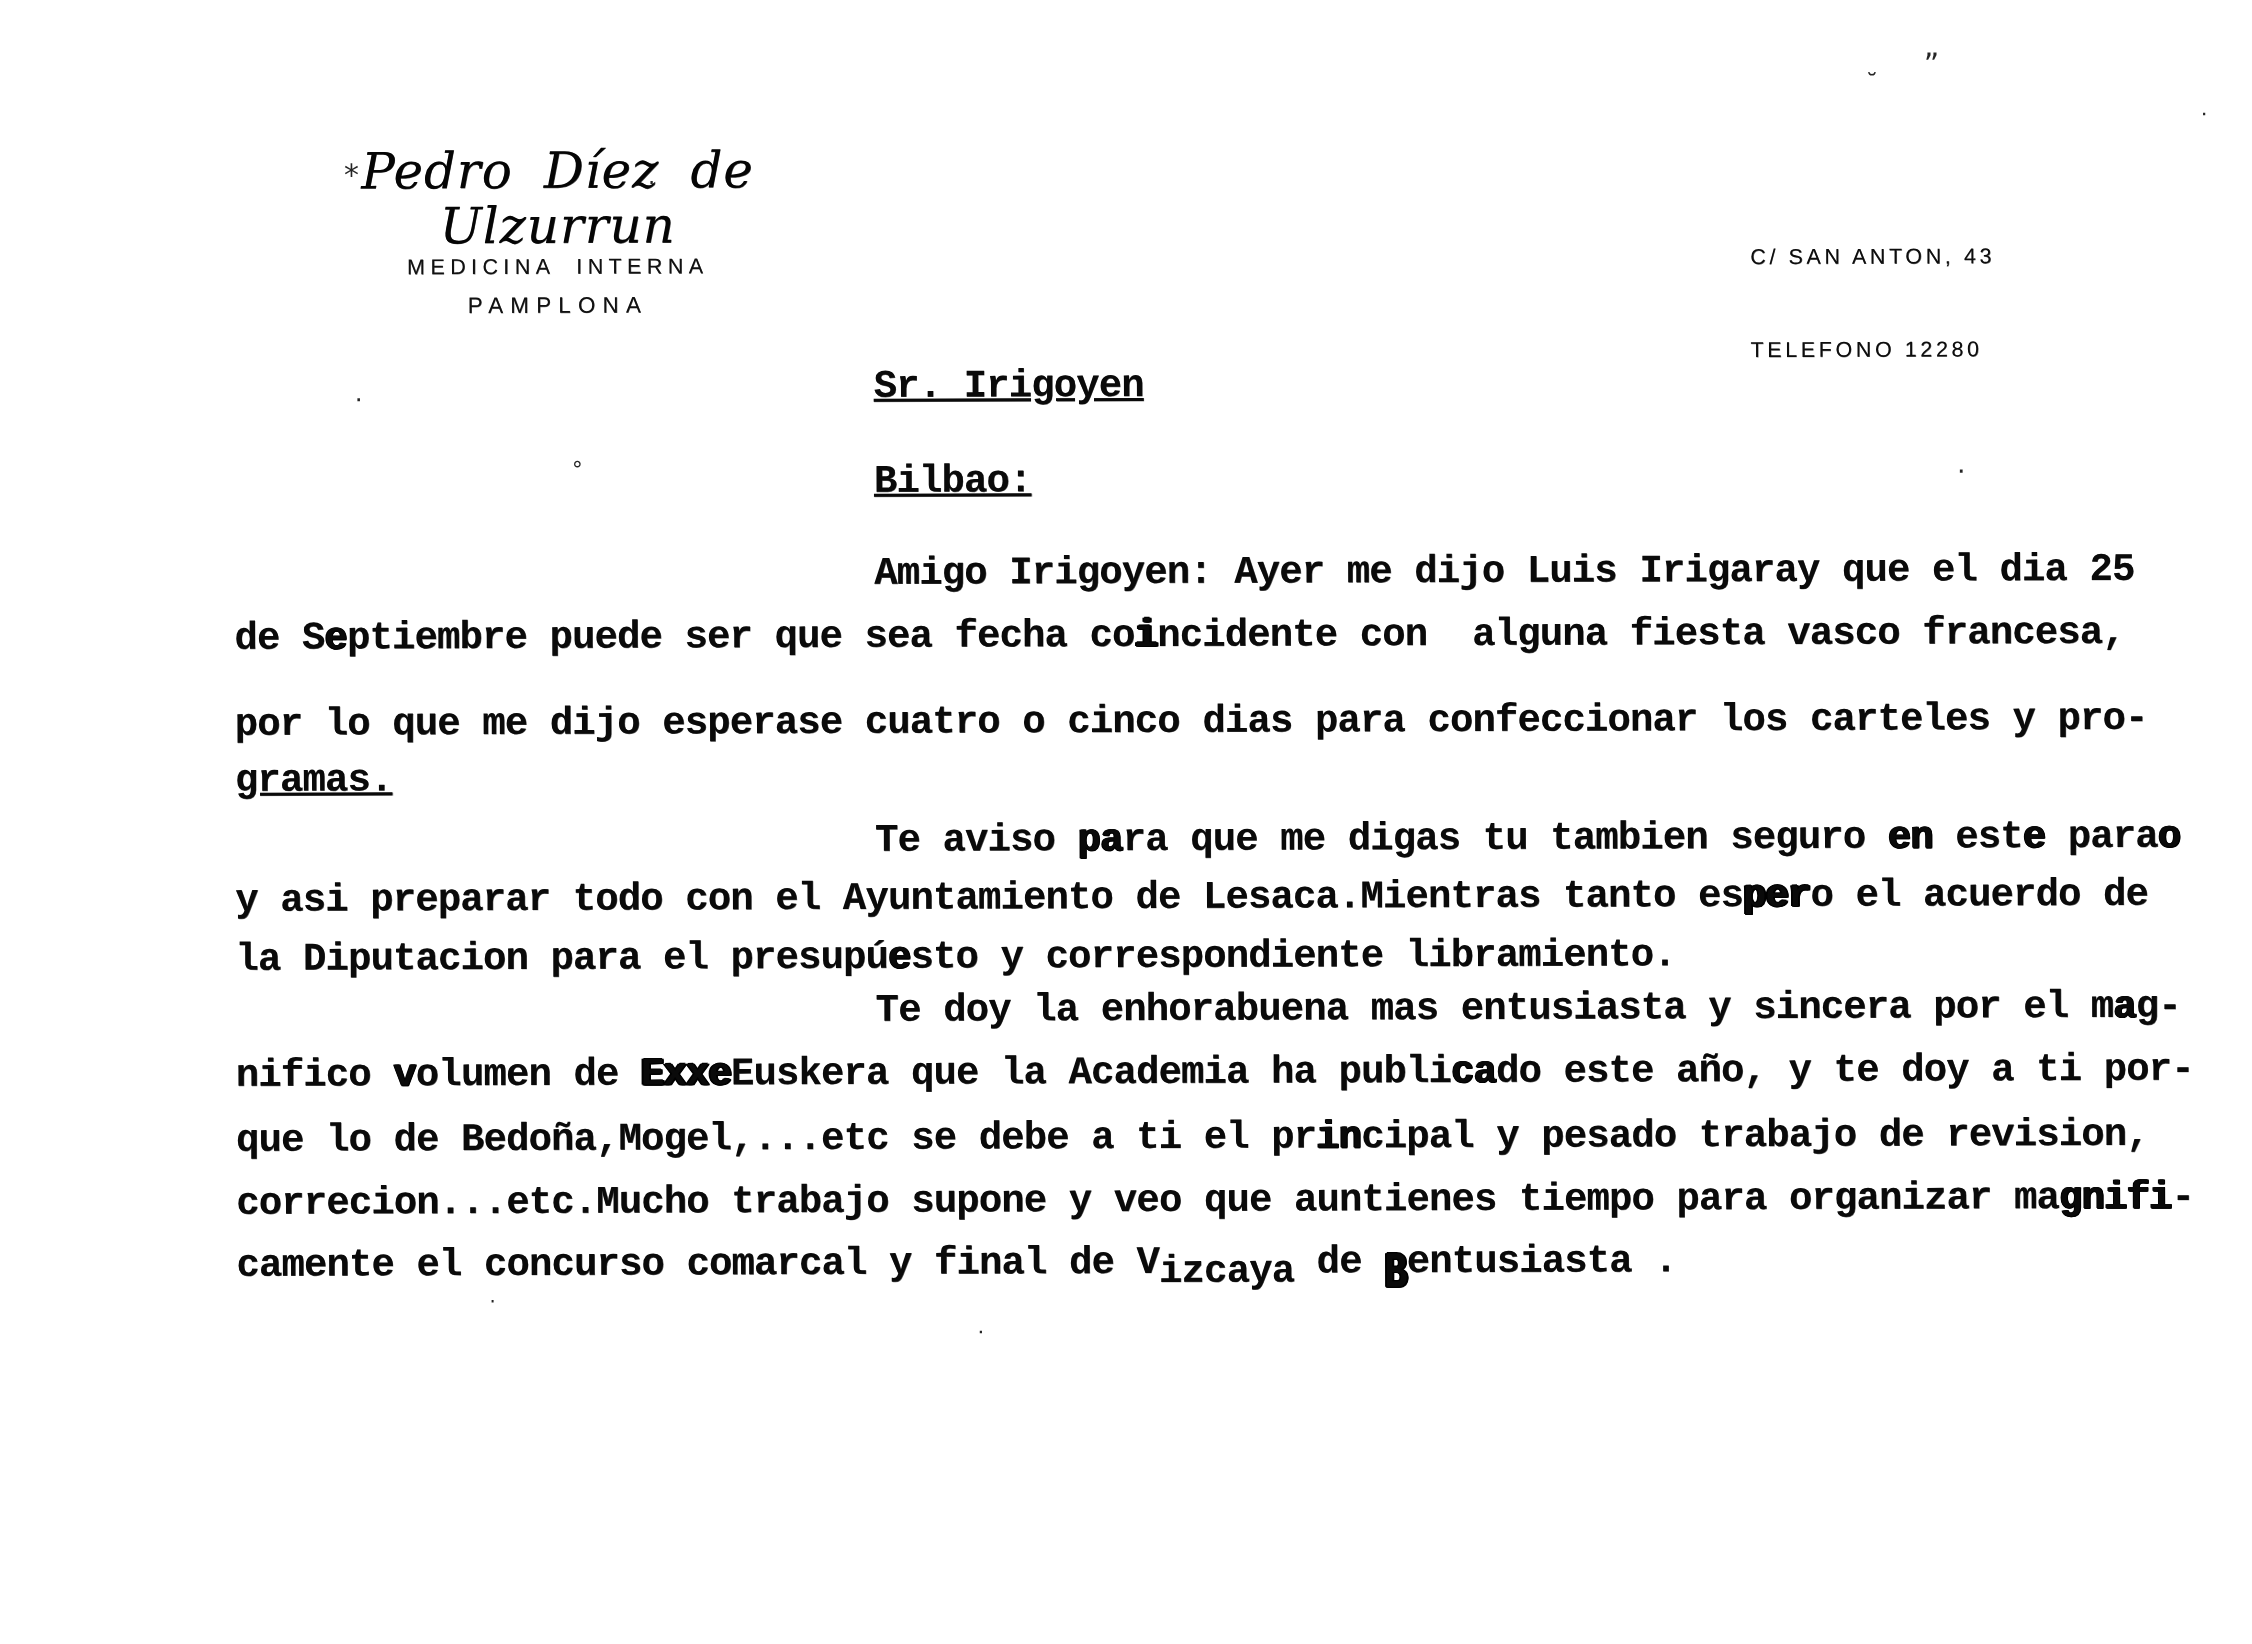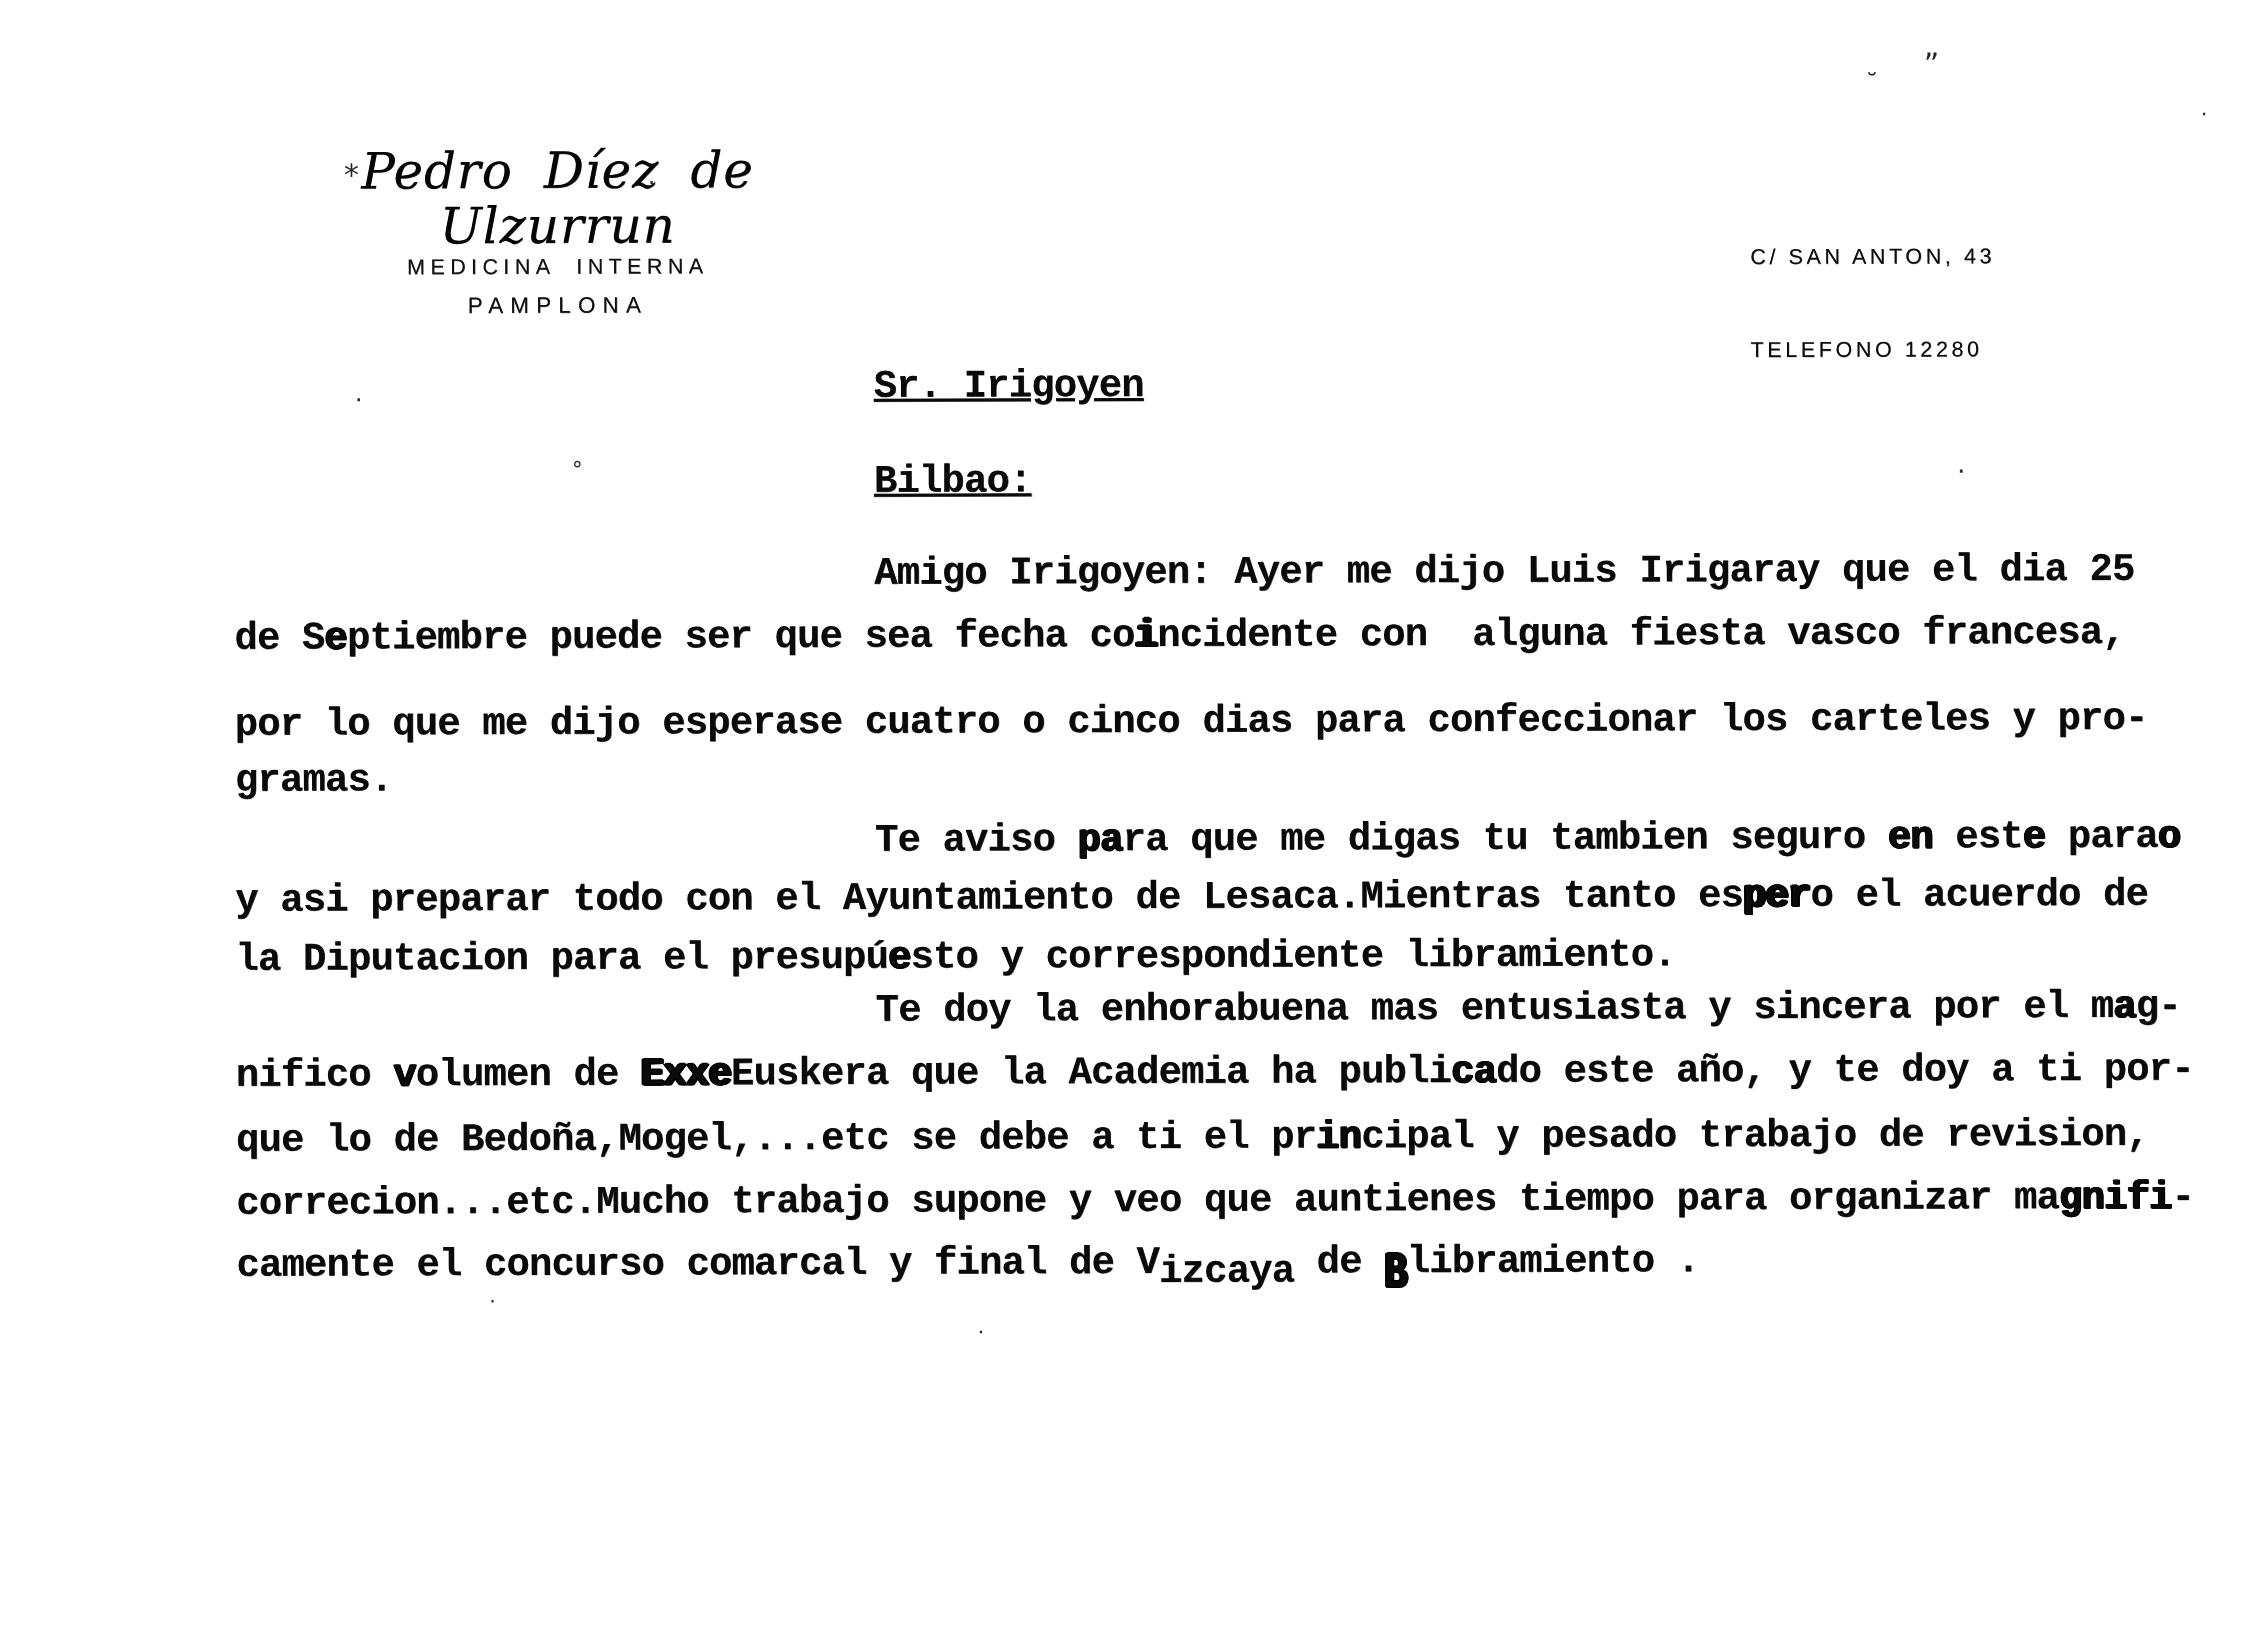--- a/index.html
+++ b/index.html
@@ -63,29 +63,29 @@
       <div>TELEFONO 12280</div>
     </div>
 
     <div class="tw recipient-line" style="top:367px;">Sr. Irigoyen</div>
     <div class="tw recipient-line" style="top:462px;">Bilbao:</div>
 
     <div class="letter-body">
         <div class="tw tline indent" style="top: 554px;"><span>Amigo Irigoyen: Ayer me dijo Luis Irigaray que el dia 25</span></div>
         <div class="tw tline" style="top: 617px;"><span>de S</span><span class="h1">e</span><span>ptiembre puede ser que sea fecha co</span><span class="h2">i</span><span>ncidente con  alguna fiesta vasco francesa,</span></div>
         <div class="tw tline" style="top: 703px;"><span>por lo que me dijo esperase cuatro o cinco dias para confeccionar los carteles y pro-</span></div>
-        <div class="tw tline" style="top: 759px;"><span>gramas.</span></div>
+        <div class="tw tline" style="top: 759px; text-decoration: underline;"><span>gramas.</span></div>
         <div class="tw tline indent" style="top: 821px;"><span>Te aviso </span><span class="h1">pa</span><span>ra que me digas tu tambien seguro </span><span class="h1">en</span><span> est</span><span class="h1">e</span><span> para</span><span class="h1">o</span></div>
         <div class="tw tline" style="top: 879px;"><span>y asi preparar todo con el Ayuntamiento de Lesaca.Mientras tanto es</span><span class="h2">per</span><span>o el acuerdo de</span></div>
         <div class="tw tline" style="top: 938px;"><span>la Diputacion para el presupú</span><span class="h1">e</span><span>sto y correspondiente libramiento.</span></div>
         <div class="tw tline indent" style="top: 991px;"><span>Te doy la enhorabuena mas entusiasta y sincera por el m</span><span class="h1">a</span><span>g-</span></div>
         <div class="tw tline" style="top: 1054px;"><span>nifico </span><span class="h1">v</span><span>olumen de </span><span class="h2">Exxe</span><span>Euskera que la Academia ha publi</span><span class="h1">ca</span><span>do este año, y te doy a ti por-</span></div>
         <div class="tw tline" style="top: 1119px;"><span>que lo de Bedoña,Mogel,...etc se debe a ti el pr</span><span class="h1">in</span><span>cipal y pesado trabajo de revision,</span></div>
         <div class="tw tline" style="top: 1182px;"><span>correcion...etc.Mucho trabajo supone y veo que auntienes tiempo para organizar ma</span><span class="h1">gnifi</span><span>-</span></div>
-        <div class="tw tline" style="top: 1244px;"><span>camente el concurso comarcal y final de V</span><span class="drop">izcaya</span><span> de </span><span class="h2 drop">B</span><span>libramiento .</span></div>
+        <div class="tw tline" style="top: 1244px;"><span>camente el concurso comarcal y final de V</span><span class="drop">izcaya</span><span> de </span><span class="h2 drop">B</span><span>entusiasta .</span></div>
       </div>
 
     <div id="artifacts">
         <span class="artifact" style="left: 346px; top: 158px; font-size: 30px;">*</span>
         <span class="artifact" style="left: 650px; top: 170px; font-size: 23px;">·</span>
         <span class="artifact" style="left: 1926px; top: 52px; font-size: 30px;">”</span>
         <span class="artifact" style="left: 1868px; top: 73px; font-size: 25px;">˘</span>
         <span class="artifact" style="left: 2203px; top: 107px; font-size: 21.5px;">·</span>
         <span class="artifact" style="left: 356px; top: 385px; font-size: 25px;">·</span>
         <span class="artifact" style="left: 573px; top: 457px; font-size: 21.5px;">°</span>

